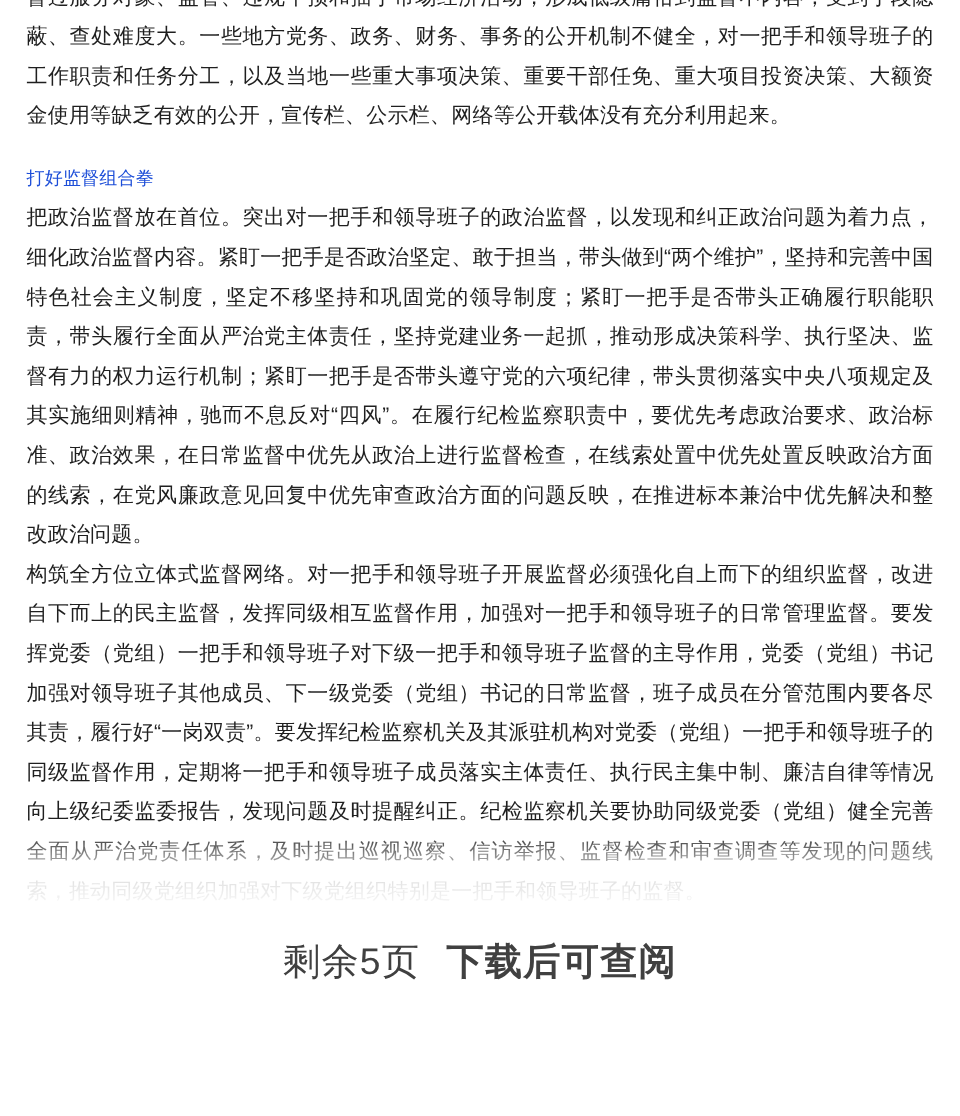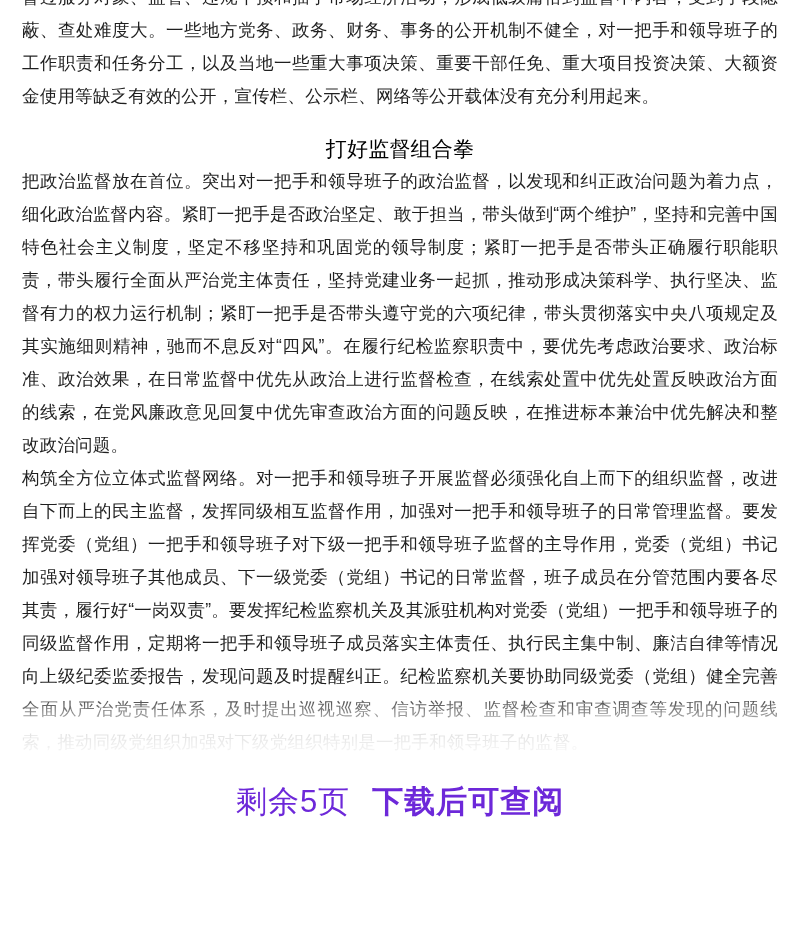--- a/index.html
+++ b/index.html
@@ -31,27 +31,26 @@
     text-align: justify;
     text-justify: inter-ideograph;
     margin: 0;
     color: #1f1f1f;
     letter-spacing: 0.2px;
   }
   .para.clipped-top {
     margin-top: -19px;
   }
   .heading {
-    font-size: 21px;
+    font-size: 15px;
     line-height: 33px;
     margin: 0;
-    color: #000000;
+    color: #1d4ed8;
     font-weight: normal;
     letter-spacing: 0.2px;
-    text-align: center;
   }
   .spacer-sm {
     height: 19px;
   }
   .fade-mask {
     position: absolute;
     left: 0;
     right: 0;
     bottom: 150px;
     height: 70px;
@@ -68,21 +67,21 @@
     display: flex;
     align-items: flex-start;
     justify-content: center;
     padding-top: 30px;
     box-sizing: border-box;
   }
   .footer-inner {
     display: flex;
     align-items: center;
     gap: 22px;
-    color: #6d28d9;
+    color: #404040;
     font-size: 31px;
     letter-spacing: 1px;
   }
   .footer-remaining {
     white-space: nowrap;
   }
   .footer-download {
     white-space: nowrap;
     font-weight: bold;
   }

